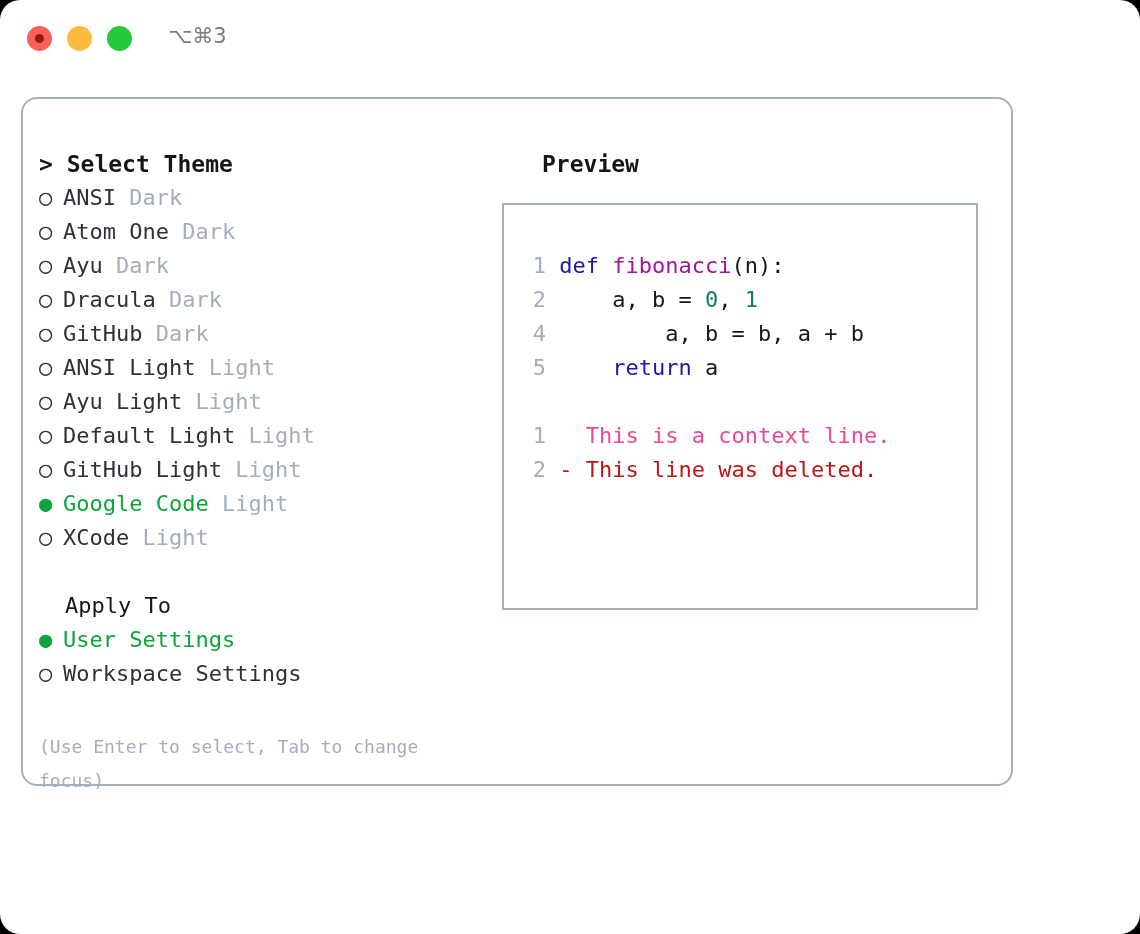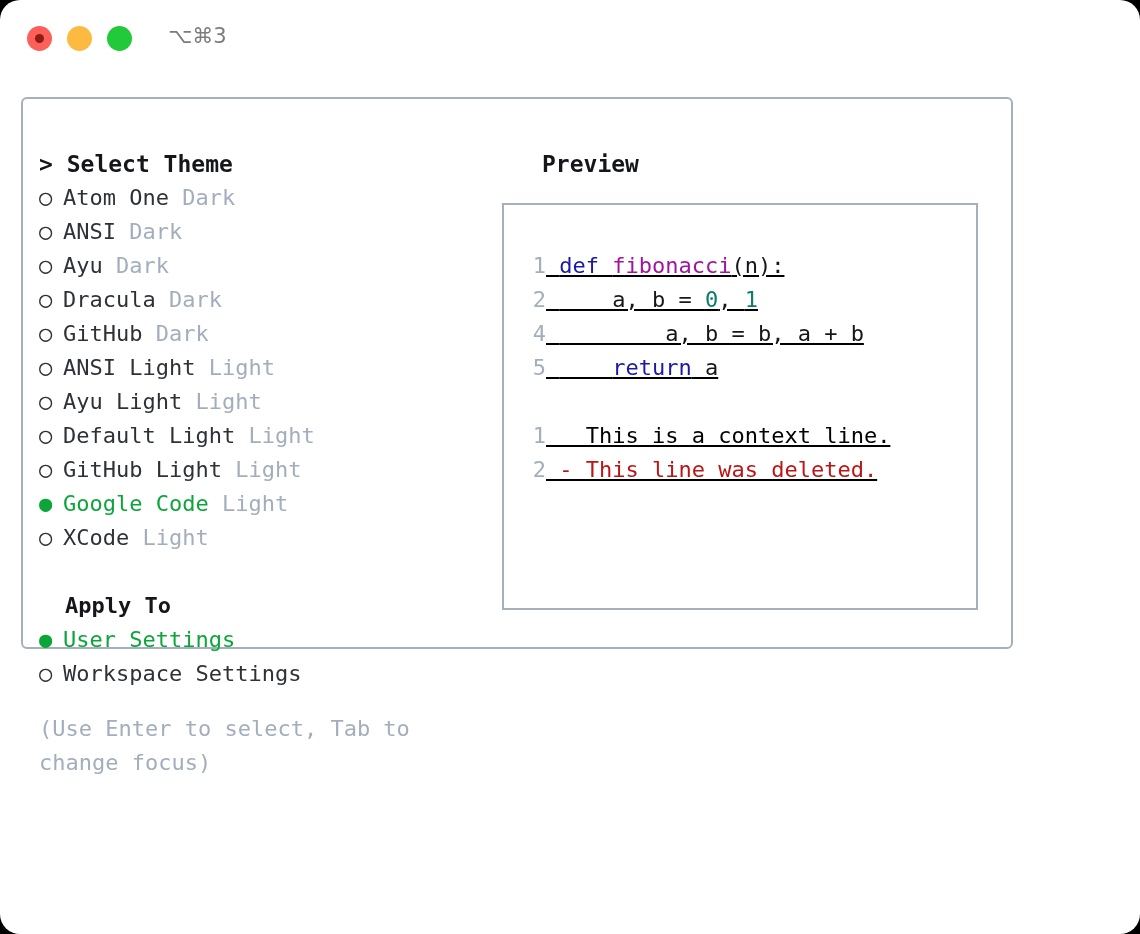--- a/index.html
+++ b/index.html
@@ -57,23 +57,23 @@
     font-family: "DejaVu Sans", sans-serif;
     letter-spacing: 0px;
     white-space: nowrap;
   }
   
   #panel {
     position: absolute;
     left: 21px;
     top: 97px;
     width: 992px;
-    height: 552px;
+    height: 689px;
     border: 2px solid #a6b0bd;
-    border-radius: 6px;
+    border-radius: 16px;
     box-sizing: border-box;
     background: #ffffff;
   }
   
   #left-col {
     position: absolute;
     left: 16px;
     top: 48px;
     width: 440px;
   }
@@ -100,31 +100,31 @@
     width: 24px;
     color: #2e3238;
   }
   .marker.sel { color: #0ca53a; }
   .theme-name.sel { color: #0ca53a; }
   .variant {
     color: #a3aebd;
   }
   #apply-header {
     font-size: 22px;
-    font-weight: bold;
+    font-weight: normal;
     color: #14161a;
     line-height: 34px;
     height: 34px;
     white-space: pre;
     padding-left: 26px;
   }
   .spacer-row { height: 34px; }
   #hint {
-    margin-top: 21px;
-    font-size: 22px;
+    margin-top: 39px;
+    font-size: 18px;
     line-height: 34px;
     color: #a3aebd;
     width: 400px;
     white-space: pre-wrap;
   }
   
   #right-col {
     position: absolute;
     left: 479px;
     top: 48px;
@@ -151,33 +151,32 @@
     position: absolute;
     left: 14px;
     top: 44px;
     right: 4px;
   }
   .code-line {
     font-size: 22px;
     line-height: 34px;
     height: 34px;
     white-space: pre;
-    text-decoration: underline;
   }
   .ln {
     display: inline-block;
     width: 28px;
     text-align: right;
     color: #a3aebd;
   }
   .kw   { color: #1a1aa6; }
   .fn   { color: #a0159c; }
   .num  { color: #0e7c6b; }
   .plain{ color: #14161a; }
-  .ctx  { color: #000000; margin-top: 40px; }
+  .ctx  { color: #ec4899; margin-top: 40px; }
   .del  { color: #bb1515; text-align: right; }
   .add  { color: #10c010; }
   .gap-line { height: 34px; }
 </style>
 </head>
 <body>
 
 <div id="window">
 
   <div id="titlebar">
@@ -187,22 +186,22 @@
     <div id="shortcut" class="mono">⌥⌘3</div>
   </div>
 
   <div id="panel">
 
     <div id="left-col">
 
       <div id="select-theme-header" class="mono">&gt; Select Theme</div>
 
       <div id="theme-list">
+          <div class="theme-row mono"><span class="marker">○</span><span class="theme-name">ANSI</span><span> </span><span class="variant">Dark</span></div>
           <div class="theme-row mono"><span class="marker">○</span><span class="theme-name">Atom One</span><span> </span><span class="variant">Dark</span></div>
-          <div class="theme-row mono"><span class="marker">○</span><span class="theme-name">ANSI</span><span> </span><span class="variant">Dark</span></div>
           <div class="theme-row mono"><span class="marker">○</span><span class="theme-name">Ayu</span><span> </span><span class="variant">Dark</span></div>
           <div class="theme-row mono"><span class="marker">○</span><span class="theme-name">Dracula</span><span> </span><span class="variant">Dark</span></div>
           <div class="theme-row mono"><span class="marker">○</span><span class="theme-name">GitHub</span><span> </span><span class="variant">Dark</span></div>
           <div class="theme-row mono"><span class="marker">○</span><span class="theme-name">ANSI Light</span><span> </span><span class="variant">Light</span></div>
           <div class="theme-row mono"><span class="marker">○</span><span class="theme-name">Ayu Light</span><span> </span><span class="variant">Light</span></div>
           <div class="theme-row mono"><span class="marker">○</span><span class="theme-name">Default Light</span><span> </span><span class="variant">Light</span></div>
           <div class="theme-row mono"><span class="marker">○</span><span class="theme-name">GitHub Light</span><span> </span><span class="variant">Light</span></div>
           <div class="theme-row mono"><span class="marker sel">●</span><span class="theme-name sel">Google Code</span><span> </span><span class="variant">Light</span></div>
           <div class="theme-row mono"><span class="marker">○</span><span class="theme-name">XCode</span><span> </span><span class="variant">Light</span></div>
         </div>

